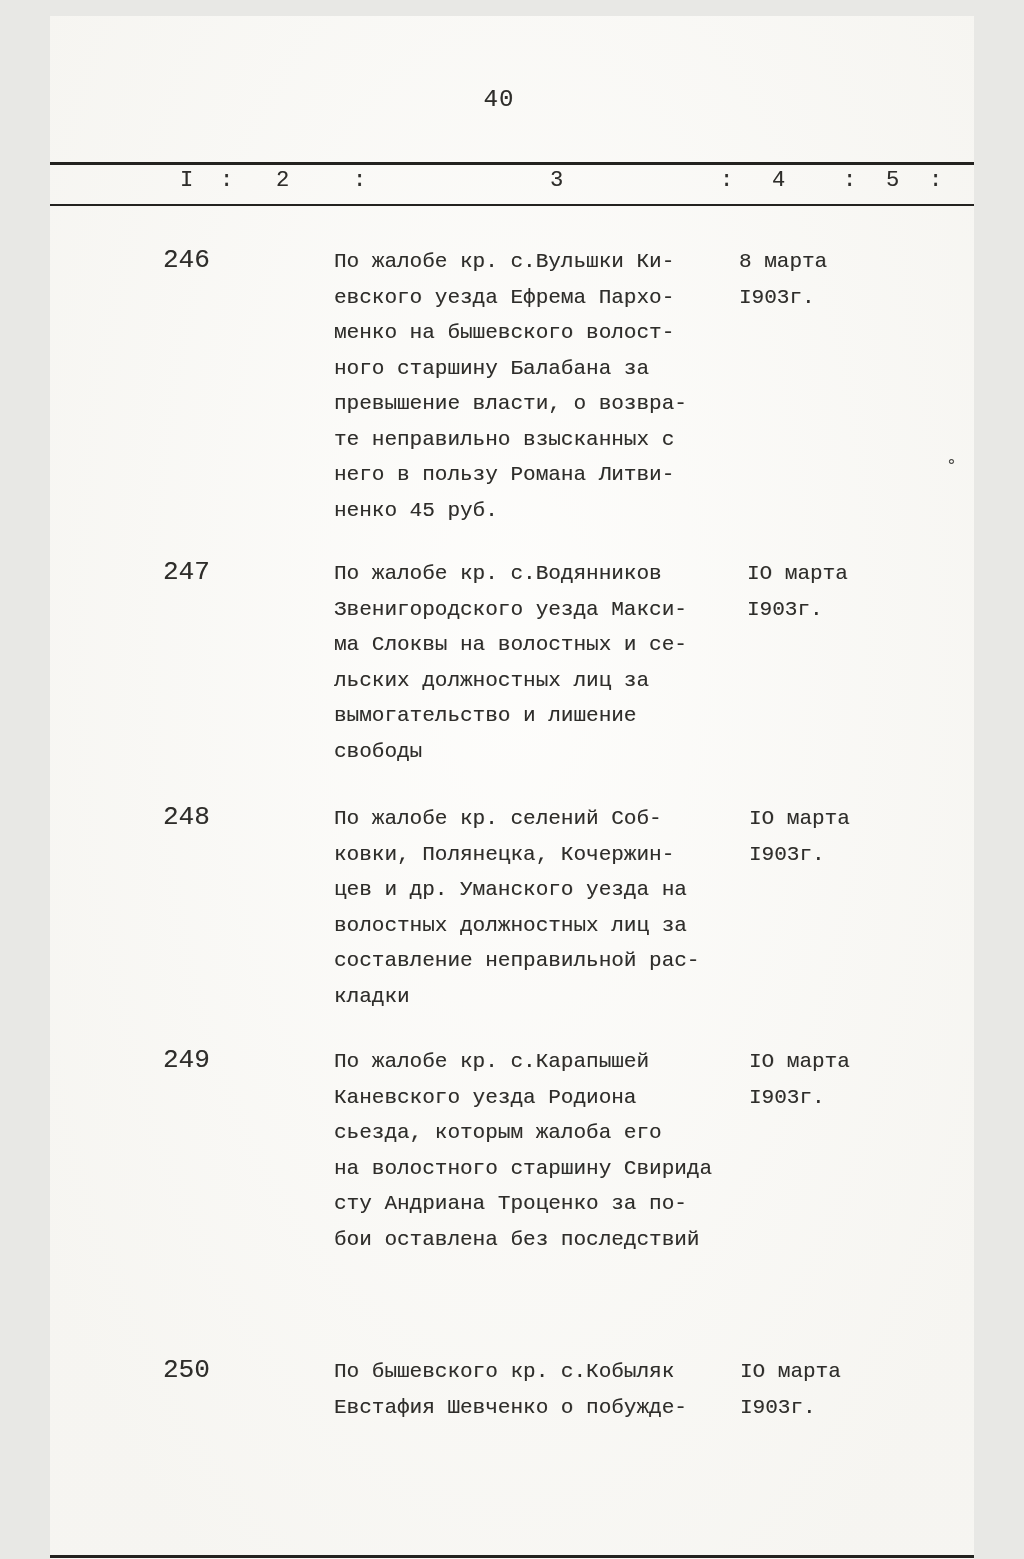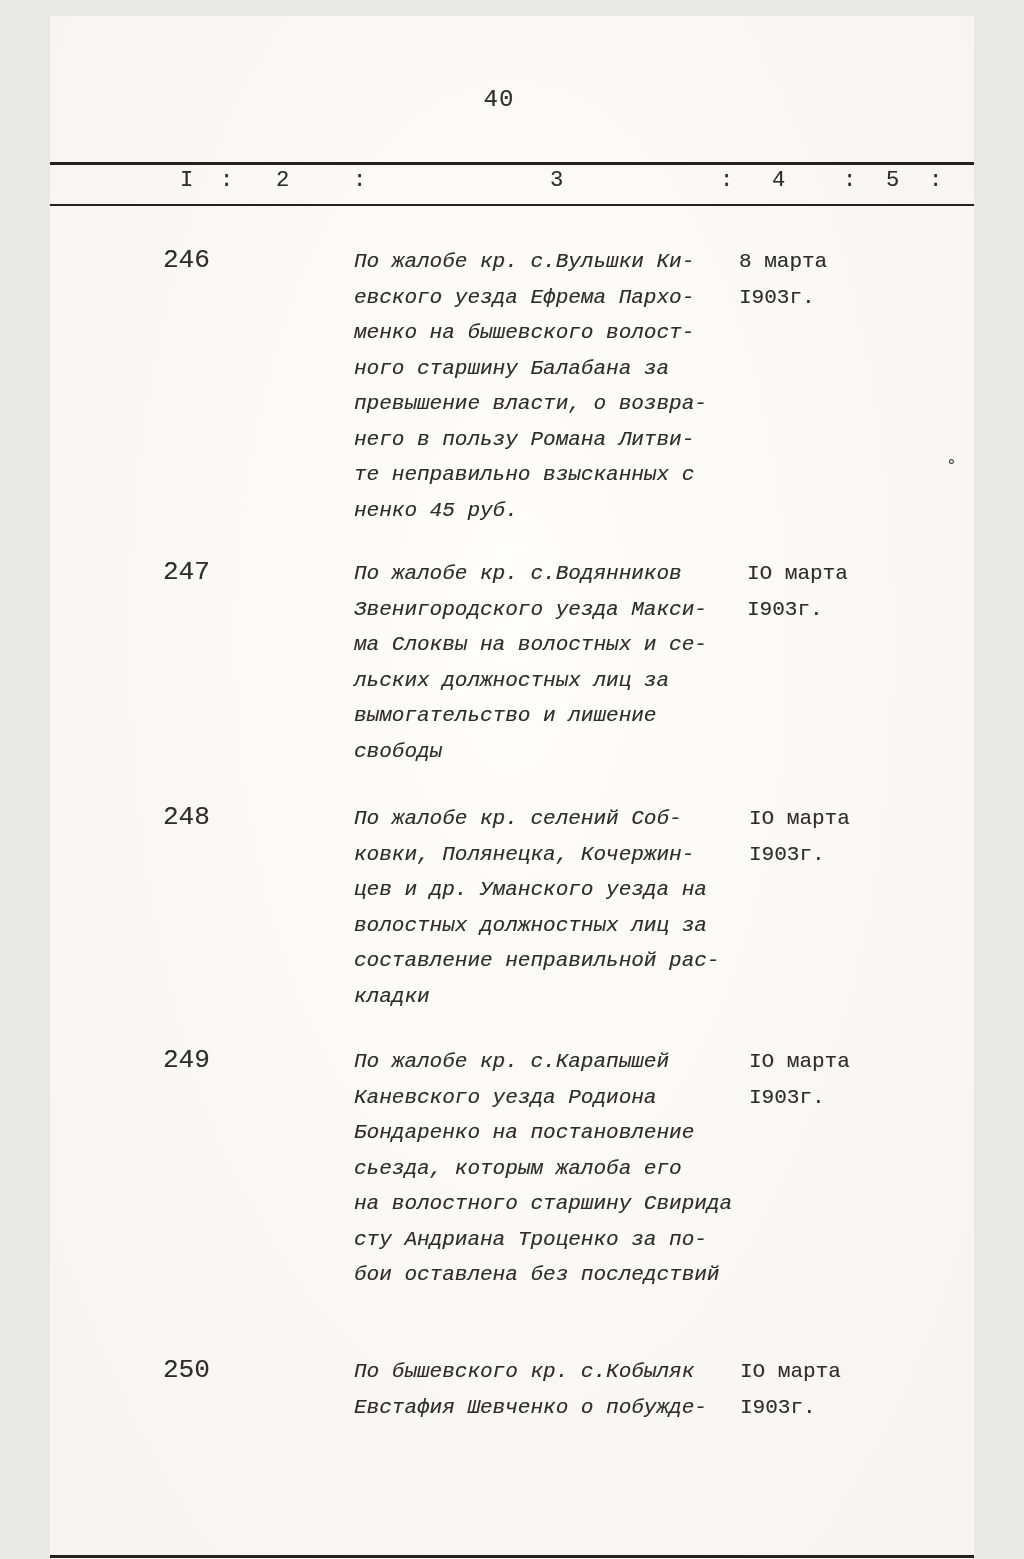--- a/index.html
+++ b/index.html
@@ -39,21 +39,21 @@
   .rule-bottom { top: 1539px; height: 3px; }
 
   .header-row span {
     position: absolute;
     top: 152px;
     font-size: 22px;
   }
 
   .entry { position: absolute; left: 0; width: 100%; }
   .entry .no   { position: absolute; left: 113px; top: 1px; font-size: 26px; }
-  .entry .desc { position: absolute; left: 304px; top: 0; font-size: 21px; font-style: italic; }
+  .entry .desc { position: absolute; left: 284px; top: 0; font-size: 21px; }
   .entry .date { position: absolute; left: 689px; top: 0; font-size: 21px; }
   .ln { line-height: 35.5px; white-space: pre; }
 
   .speck {
     position: absolute;
     left: 896px; top: 440px;
     font-size: 18px;
     color: #4a4946;
   }
 </style>
@@ -83,22 +83,22 @@
   <div class="rule rule-mid"></div>
 
   <div class="entry" style="top:228px">
     <div class="no">246</div>
     <div class="desc">
       <div class="ln">По жалобе кр. с.Вульшки Ки-</div>
       <div class="ln">евского уезда Ефрема Пархо-</div>
       <div class="ln">менко на бышевского волост-</div>
       <div class="ln">ного старшину Балабана за</div>
       <div class="ln">превышение власти, о возвра-</div>
+      <div class="ln">те неправильно взысканных с</div>
       <div class="ln">него в пользу Романа Литви-</div>
-      <div class="ln">те неправильно взысканных с</div>
       <div class="ln">ненко 45 руб.</div>
     </div>
     <div class="date">
       <div class="ln">8 марта</div>
       <div class="ln">I903г.</div>
     </div>
   </div>
 
   <div class="entry" style="top:540px">
     <div class="no">247</div>
@@ -130,21 +130,20 @@
       <div class="ln">IО марта</div>
       <div class="ln">I903г.</div>
     </div>
   </div>
 
   <div class="entry" style="top:1028px">
     <div class="no">249</div>
     <div class="desc">
       <div class="ln">По жалобе кр. с.Карапышей</div>
       <div class="ln">Каневского уезда Родиона</div>
-      <div class="ln">Бондаренко на постановление</div>
       <div class="ln">сьезда, которым жалоба его</div>
       <div class="ln">на волостного старшину Свирида</div>
       <div class="ln">сту Андриана Троценко за по-</div>
       <div class="ln">бои оставлена без последствий</div>
     </div>
     <div class="date" style="left:699px">
       <div class="ln">IО марта</div>
       <div class="ln">I903г.</div>
     </div>
   </div>

